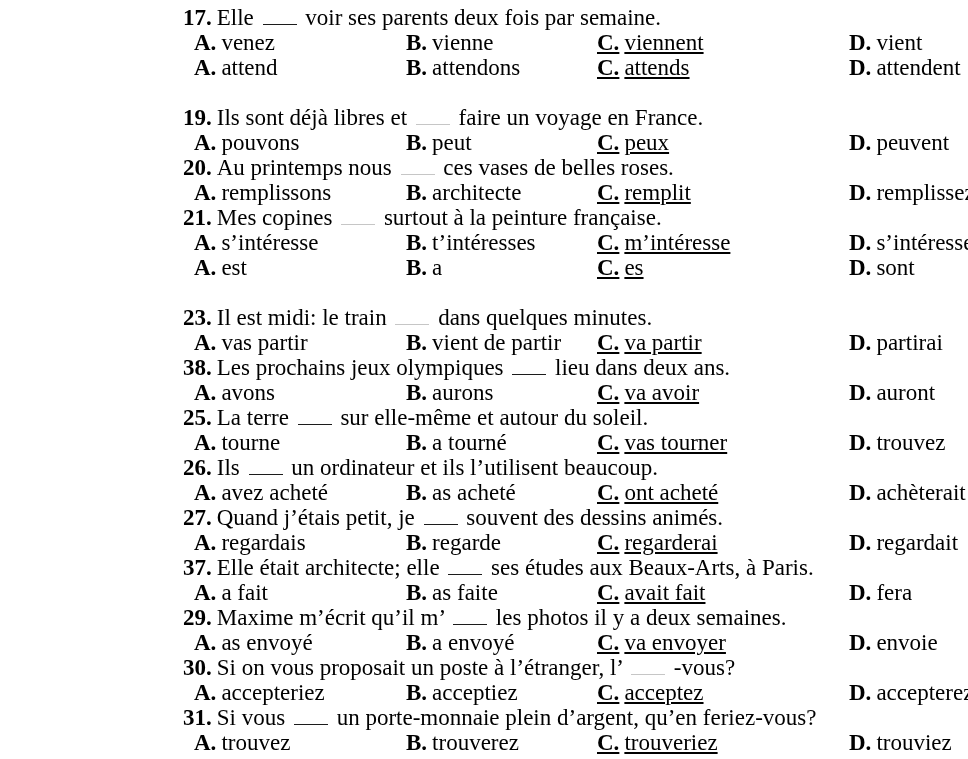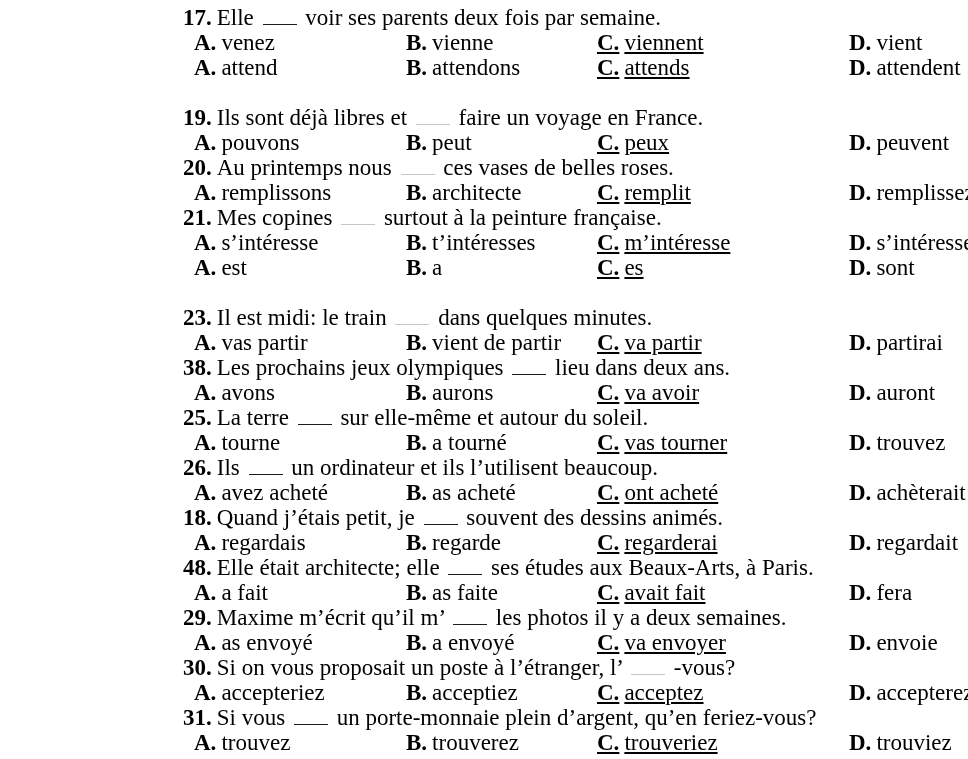--- a/index.html
+++ b/index.html
@@ -191,35 +191,35 @@
     <div class="opt-row">
       <span class="opt opt-a"><span class="opt-label">A.</span><span>avez acheté</span></span>
       <span class="opt opt-b"><span class="opt-label">B.</span><span>as acheté</span></span>
       <span class="opt opt-c"><span class="opt-label">C.</span><span>ont acheté</span></span>
       <span class="opt opt-d"><span class="opt-label">D.</span><span>achèterait</span></span>
     </div>
   </div>
 
   <div class="question-block">
     <div class="q-line">
-      <span class="q-num">18.</span><span>Quand j’étais petit, je</span>
+      <span class="q-num">27.</span><span>Quand j’étais petit, je</span>
       <span class="blank dark"></span>
       <span>souvent des dessins animés.</span>
     </div>
     <div class="opt-row">
       <span class="opt opt-a"><span class="opt-label">A.</span><span>regardais</span></span>
       <span class="opt opt-b"><span class="opt-label">B.</span><span>regarde</span></span>
       <span class="opt opt-c"><span class="opt-label">C.</span><span>regarderai</span></span>
       <span class="opt opt-d"><span class="opt-label">D.</span><span>regardait</span></span>
     </div>
   </div>
 
   <div class="question-block">
     <div class="q-line">
-      <span class="q-num">48.</span><span>Elle était architecte; elle</span>
+      <span class="q-num">37.</span><span>Elle était architecte; elle</span>
       <span class="blank dark"></span>
       <span>ses études aux Beaux-Arts, à Paris.</span>
     </div>
     <div class="opt-row">
       <span class="opt opt-a"><span class="opt-label">A.</span><span>a fait</span></span>
       <span class="opt opt-b"><span class="opt-label">B.</span><span>as faite</span></span>
       <span class="opt opt-c"><span class="opt-label">C.</span><span>avait fait</span></span>
       <span class="opt opt-d"><span class="opt-label">D.</span><span>fera</span></span>
     </div>
   </div>

